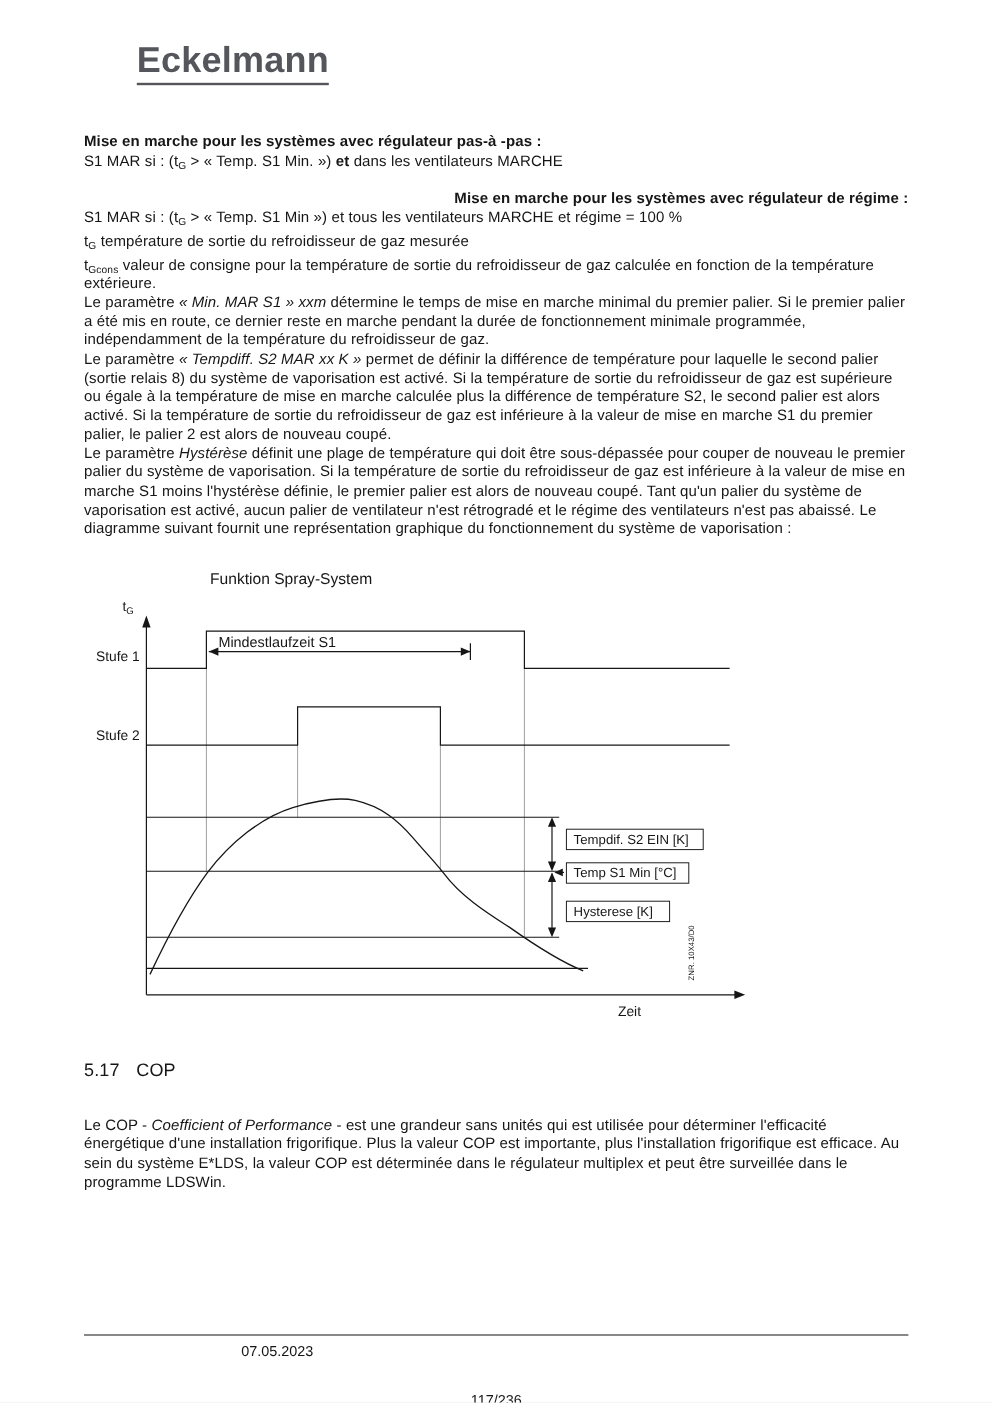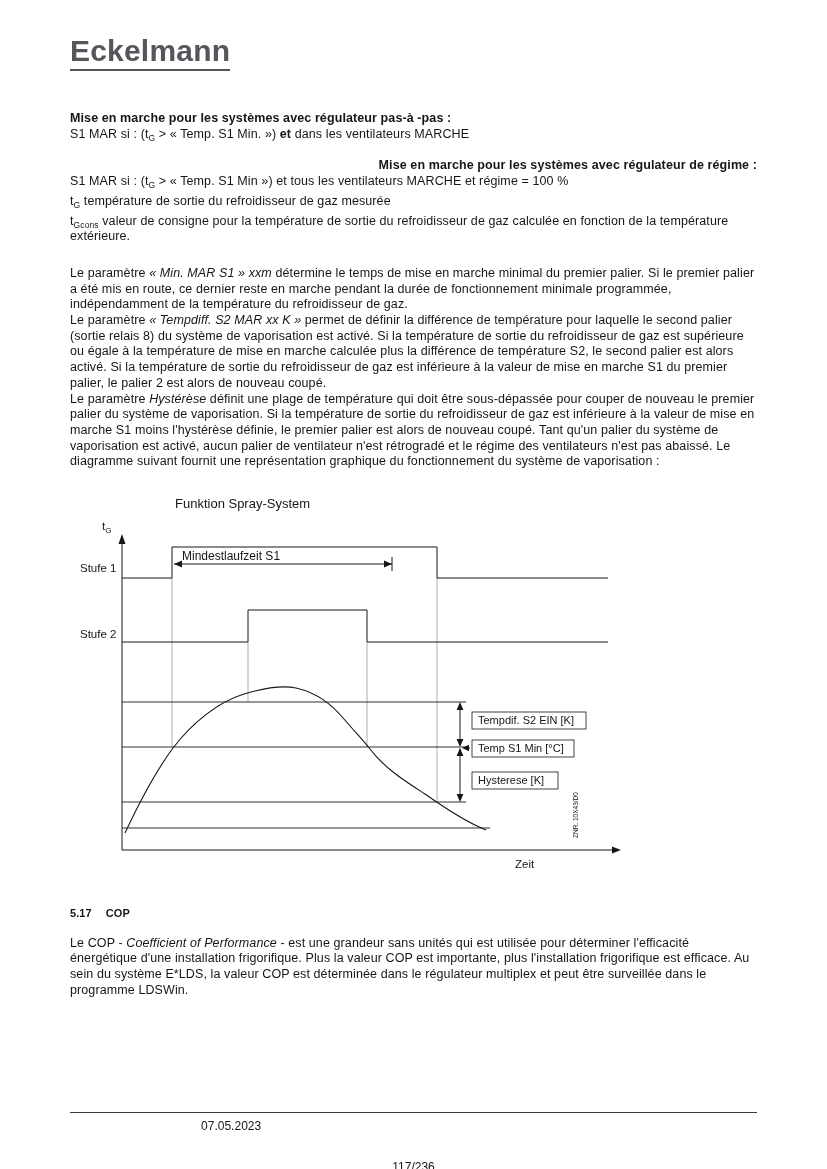--- a/index.html
+++ b/index.html
@@ -17,37 +17,38 @@
   .logo {
     display:inline-block;
     margin-top:36px;
     font-size:30px;
     font-weight:700;
     letter-spacing:0.2px;
     color:#54565c;
     border-bottom:2px solid #54565c;
     padding-bottom:3px;
     line-height:1.0;
+    margin-left:44px;
   }
 
   p { margin:0; font-size:12.5px; line-height:15.7px; letter-spacing:0.1px; }
   .h { font-weight:700; }
   .bold { font-weight:700; }
   i { font-style:italic; }
   sub { font-size:8.5px; vertical-align:-2.5px; line-height:0; }
 
   .mt-h1 { margin-top:40px; }
   .mt-sec { margin-top:16px;text-align:right; }
   .mt-xs  { margin-top:4px; }
-  .mt-sm  { margin-top:21px; }
+  .mt-sm  { margin-top:0; }
 
   figure { margin:20px 0 0 0; padding:0; width:620px; height:390px; }
   svg text { font-family:"Liberation Sans", sans-serif; fill:#161616; }
 
-  .cop-head { margin-top:26px; margin-bottom:14px; font-size:11px; font-weight:700; }
+  .cop-head { margin-top:26px; margin-bottom:30px; font-size:15px; font-weight:400; }
   .cop-head .num { display:inline-block; margin-right:14px; }
 
   .footer {
     position:absolute; left:70px; top:1112px; width:687px;
     border-top:1px solid #3a3a3a;
     padding-top:6px;
     display:grid; grid-template-columns:1fr auto 1fr;
     font-size:12px;
   }
   .footer .c { text-align:center; }

